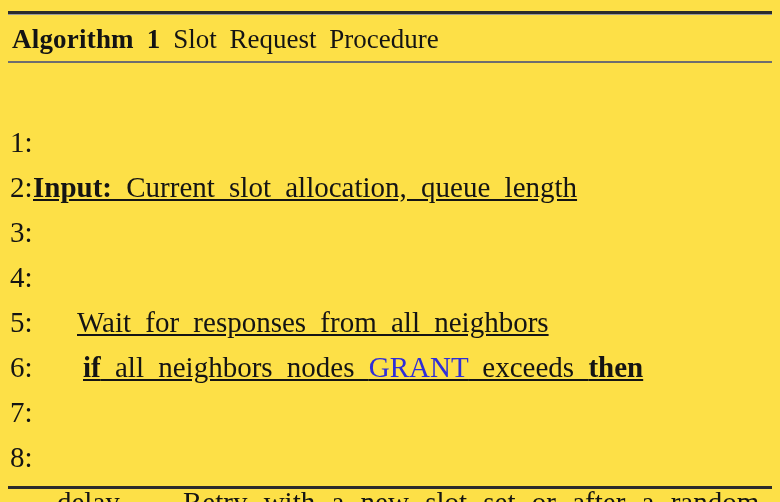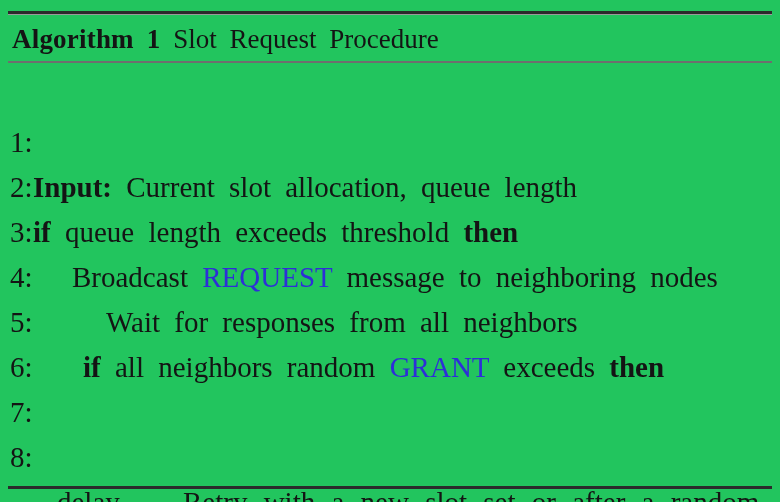--- a/index.html
+++ b/index.html
@@ -4,21 +4,21 @@
 <style>
   :root{
     --kw-blue:#2e2ed8;
     --text-color:#141414;
   }
   html,body{margin:0;padding:0;background:#ffffff;}
   .algorithm{
     position:relative;
     width:780px;
     height:502px;
-    background:#22c55e;
+    background:#fde047;
     font-family:"Liberation Serif","DejaVu Serif",serif;
     color:var(--text-color);
     overflow:hidden;
   }
   .rule{position:absolute;left:8px;width:764px;}
   .rule-top{top:11px;height:3px;background:#2b2b2b;box-shadow:0 1px 0 #9a9a9a;}
   .rule-mid{top:61px;height:2px;background:#6e6e6e;}
   .rule-bottom{top:486px;height:3px;background:#2b2b2b;}
   .header{
     position:absolute;
@@ -34,25 +34,25 @@
     position:absolute;
     left:0;
     width:100%;
     height:45px;
     line-height:45px;
     font-size:29px;
     white-space:pre;
     word-spacing:7px;
   }
   .row .num{position:absolute;left:10px;}
-  .row .txt{position:absolute;white-space:pre;}
+  .row .txt{position:absolute;white-space:pre;text-decoration:underline;}
   .r1{top:75px;}  .r1 .txt{left:33px;}
   .r2{top:120px;} .r2 .txt{left:33px;}
   .r3{top:165px;} .r3 .txt{left:72px;}
-  .r4{top:210px;} .r4 .txt{left:77px;margin-left:29px;}
+  .r4{top:210px;} .r4 .txt{left:77px;}
   .r5{top:255px;} .r5 .txt{left:83px;}
   .r6{top:300px;} .r6 .txt{left:130px;}
   .r7{top:345px;} .r7 .txt{left:103px;}
   .r8{top:390px;} .r8 .txt{left:183px;word-spacing:9px;}
   .r9{top:435px;} .r9 .txt{left:57px;}
   .kw{font-weight:700;}
   .blue{color:var(--kw-blue);}
 </style>
 </head>
 <body>
@@ -65,36 +65,34 @@
 
   <div class="rule rule-mid"></div>
 
   <div class="row r1">
     <span class="num">1:</span>
     <span class="txt"><span class="kw">Input:</span><span> Current slot allocation, queue length</span></span>
   </div>
 
   <div class="row r2">
     <span class="num">2:</span>
-    <span class="txt"><span class="kw">if</span><span> queue length exceeds threshold </span><span class="kw">then</span></span>
   </div>
 
   <div class="row r3">
     <span class="num">3:</span>
-    <span class="txt"><span>Broadcast </span><span class="blue">REQUEST</span><span> message to neighboring nodes</span></span>
   </div>
 
   <div class="row r4">
     <span class="num">4:</span>
     <span class="txt"><span>Wait for responses from all neighbors</span></span>
   </div>
 
   <div class="row r5">
     <span class="num">5:</span>
-    <span class="txt"><span class="kw">if</span><span> all neighbors random </span><span class="blue">GRANT</span><span> exceeds </span><span class="kw">then</span></span>
+    <span class="txt"><span class="kw">if</span><span> all neighbors nodes </span><span class="blue">GRANT</span><span> exceeds </span><span class="kw">then</span></span>
   </div>
 
   <div class="row r6">
     <span class="num">6:</span>
   </div>
 
   <div class="row r7">
     <span class="num">7:</span>
   </div>
 

